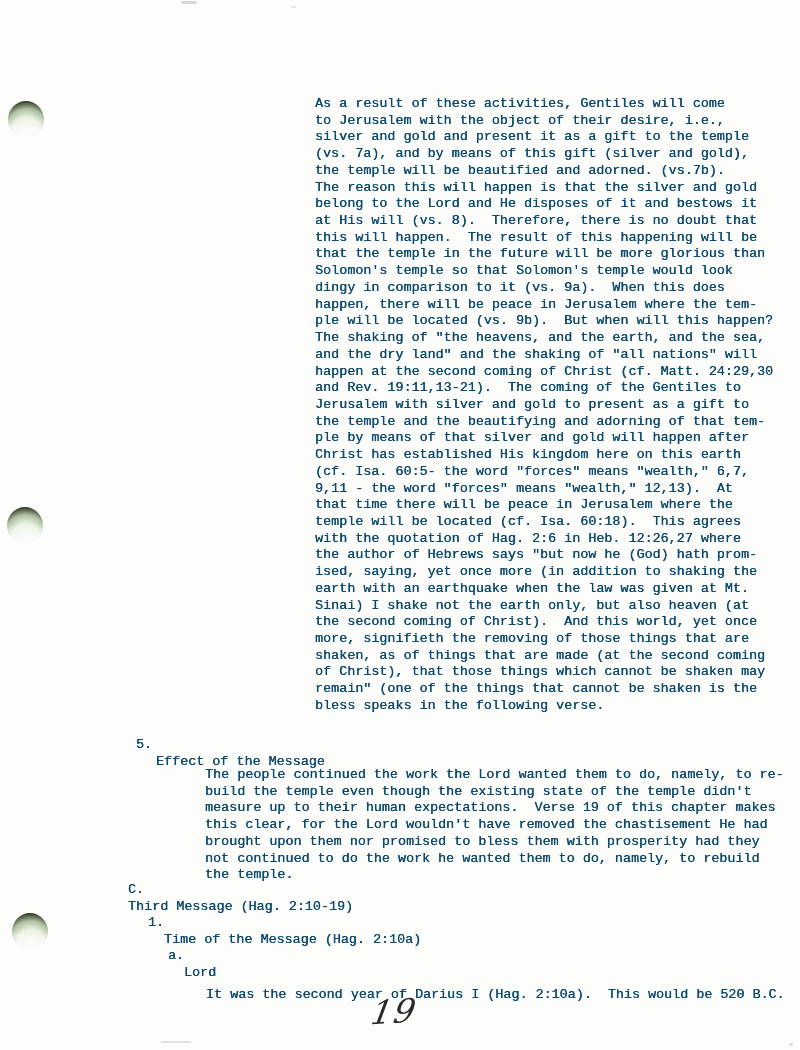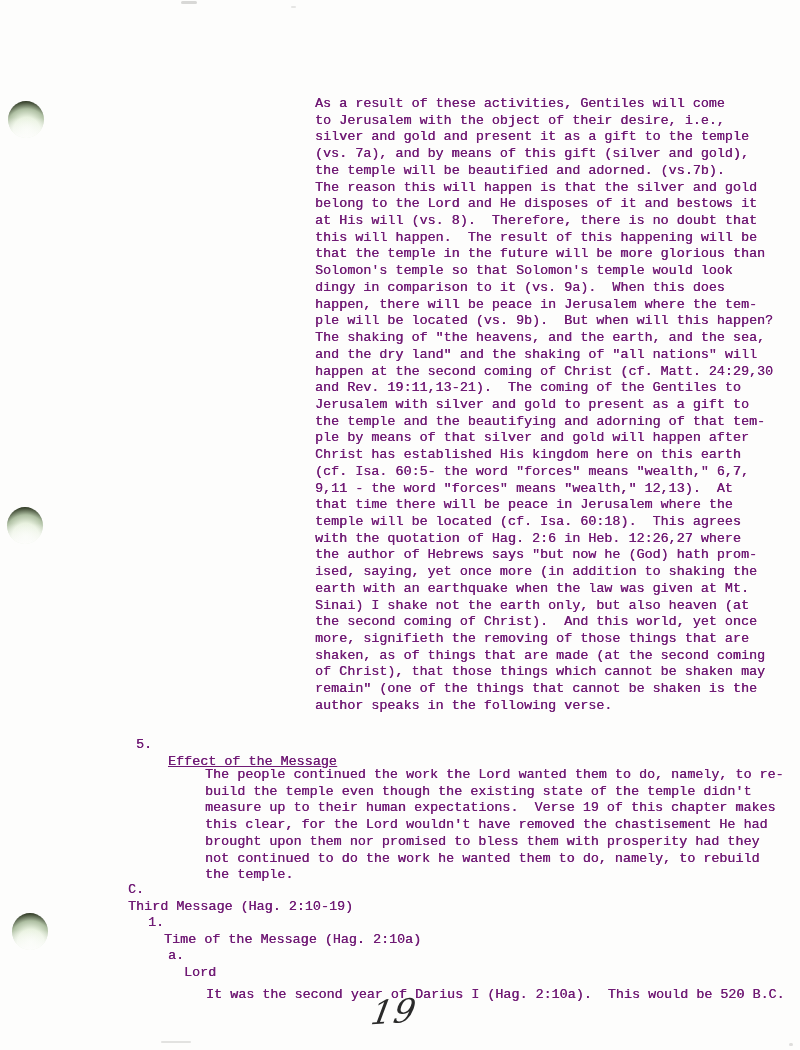--- a/index.html
+++ b/index.html
@@ -13,35 +13,35 @@
     width:800px;height:1050px;
     background:#fdfdfc;
     overflow:hidden;
     color:#1e1d1b;
   }
   .tw{
     position:absolute;
     font-family:"Liberation Mono","DejaVu Sans Mono",monospace;
     font-size:13.4px;
     line-height:16.72px;
-    color:#701a75;
+    color:#0c4a6e;
     white-space:pre;
     margin:0;
     text-shadow:0.3px 0 currentColor;
   }
   .tw span{display:block;white-space:pre;}
   .main-para{left:315px;top:96px;}
   .faded-line{opacity:0.72;filter:blur(0.35px);}
   .sec5-head{left:136px;top:737px;}
   .sec5-para{left:177px;top:767px;margin-left:28px;}
   .secC-head{left:128px;top:882px;}
   .sec1-head{left:148px;top:915px;}
   .secA-head{left:168px;top:948px;}
   .year-line{left:206px;top:987px;text-align:right;}
-  .head-title-24{display:inline-block;margin-left:32px;text-decoration:underline;}
+  .head-title-24{display:inline-block;margin-left:20px;}
   .head-title-21{display:inline-block;}
   .head-title-16{display:inline-block;margin-left:16px;}
   .head-num{display:inline-block;}
   
   .hole{
     position:absolute;
     width:36px;height:37px;
     border-radius:50%;
     background:
       radial-gradient(circle at 52% 80%, #f7fbf3 0%, #e9f2e0 38%, #aebfa2 62%, #232c18 86%);
@@ -116,21 +116,21 @@
 temple will be located (cf. Isa. 60:18).  This agrees
 with the quotation of Hag. 2:6 in Heb. 12:26,27 where
 the author of Hebrews says "but now he (God) hath prom-
 ised, saying, yet once more (in addition to shaking the
 earth with an earthquake when the law was given at Mt.
 Sinai) I shake not the earth only, but also heaven (at
 the second coming of Christ).  And this world, yet once
 more, signifieth the removing of those things that are
 shaken, as of things that are made (at the second coming
 of Christ), that those things which cannot be shaken may
-remain" (one of the things that cannot be shaken is the</span><span>author speaks in the following verse.</span></pre>
+remain" (one of the things that cannot be shaken is the</span><span>bless speaks in the following verse.</span></pre>
 
   <div class="tw sec5-head"><span class="head-num">5.</span><span class="head-title-24">Effect of the Message</span></div>
 
   <pre class="tw sec5-para"><span>The people continued the work the Lord wanted them to do, namely, to re-
 build the temple even though the existing state of the temple didn't
 measure up to their human expectations.  Verse 19 of this chapter makes
 this clear, for the Lord wouldn't have removed the chastisement He had
 brought upon them nor promised to bless them with prosperity had they
 not continued to do the work he wanted them to do, namely, to rebuild
 the temple.</span></pre>

